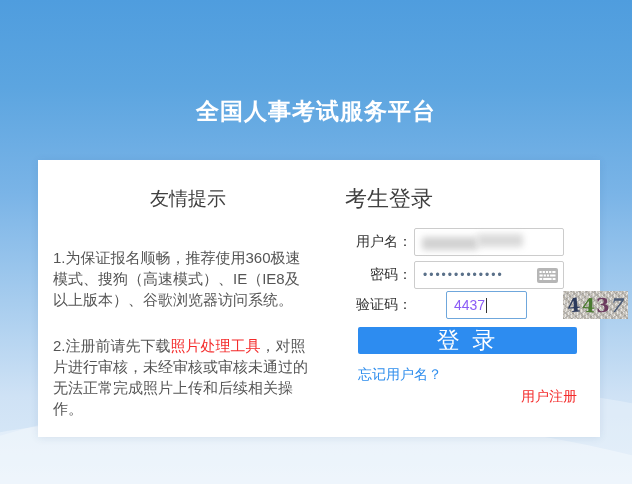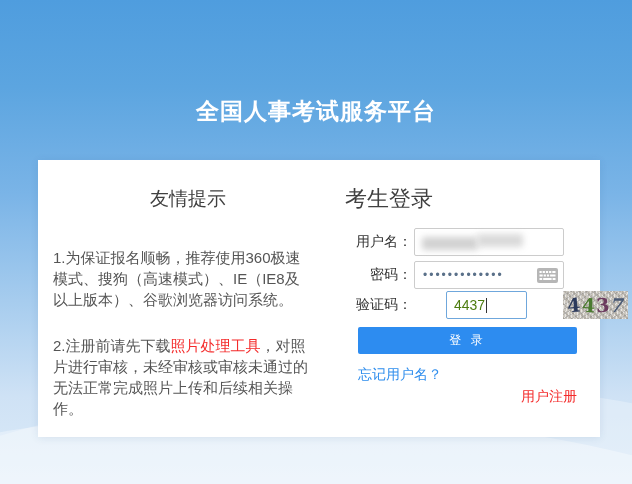--- a/index.html
+++ b/index.html
@@ -66,21 +66,21 @@
 
   .password-dots {
     position: absolute; left: 8px; top: 0; line-height: 26px;
     font-size: 12px; letter-spacing: 2px; color: #5a7089;
   }
   .keyboard-icon { position: absolute; right: 5px; top: 6px; width: 21px; height: 15px; cursor: pointer; }
 
   .captcha-box {
     width: 81px; border-color: var(--focus_border,#6fa7dc);
     display: flex; align-items: center; padding-left: 7px;
-    font-size: 14px; color: #4d7c0f;
+    font-size: 14px; color: #8b5cf6;
   }
   .text-cursor { width: 1px; height: 15px; background: #333; margin-left: 1px; }
 
   .captcha-img {
     width: 65px; height: 28px; margin-left: 4px; flex: none;
     background-color: #ccc8c0;
     background-image:
       repeating-linear-gradient(45deg,  rgba(120,115,105,.30) 0 2px, transparent 2px 5px),
       repeating-linear-gradient(-30deg, rgba(90,95,110,.22) 0 1px,  transparent 1px 4px),
       repeating-linear-gradient(100deg, rgba(255,255,255,.55) 0 1px, transparent 1px 3px);
@@ -92,21 +92,21 @@
     font-weight: bold; font-size: 19px; line-height: 28px;
   }
   .cd-1 { color: var(--captcha1,#2c3a5c); transform: rotate(-5deg); }
   .cd-2 { color: var(--captcha2,#4a7a2f); transform: rotate(3deg); }
   .cd-3 { color: var(--captcha3,#6b3a5e); transform: rotate(-3deg); }
   .cd-4 { color: var(--captcha4,#4a5a74); transform: skewX(-14deg); }
 
   .login-button {
     position: absolute; left: 13px; top: 167px; width: 219px; height: 27px;
     background: var(--accent,#2d8cf0); border: none; border-radius: 2px;
-    color: #ffffff; font-size: 12px; letter-spacing: 3px;
+    color: #ffffff; font-size: 23px; letter-spacing: 3px;
     text-align: center; line-height: 27px; cursor: pointer;
     font-family: inherit;
   }
   .forgot-link { position: absolute; top: 206px; font-size: 14px;
                  color: var(--link_blue,#2e8ded); cursor: pointer; text-decoration: none; }
   .forgot-username { left: 13px; }
   .forgot-password { left: 123px; }
   .register-link { position: absolute; right: 8px; top: 228px; font-size: 14px;
                    color: var(--link_red,#f42b2b); cursor: pointer; }
 </style>

